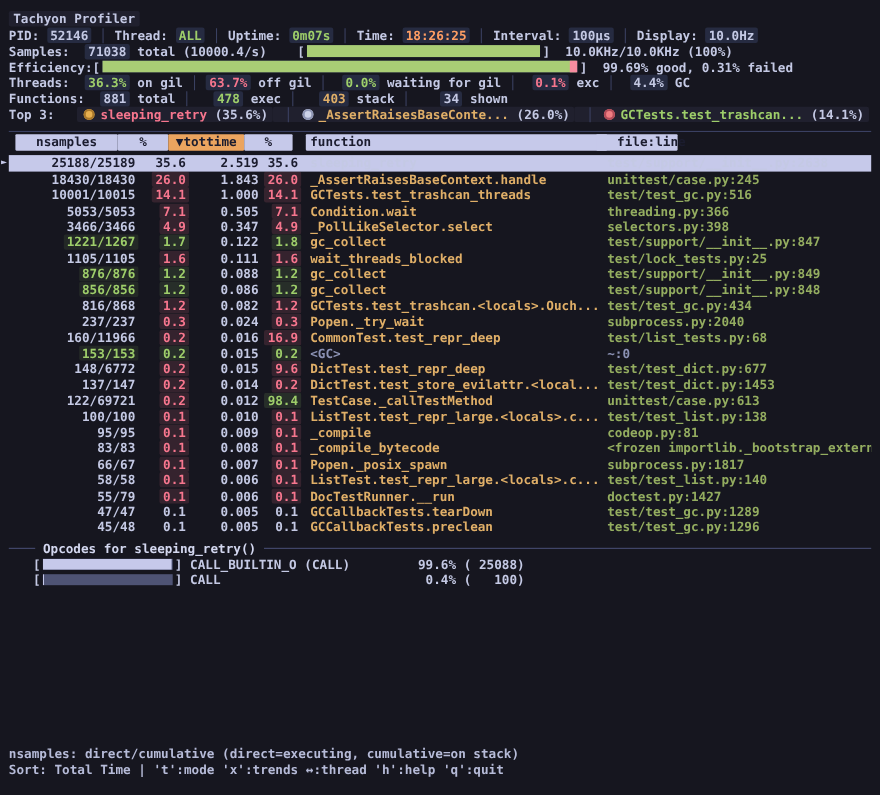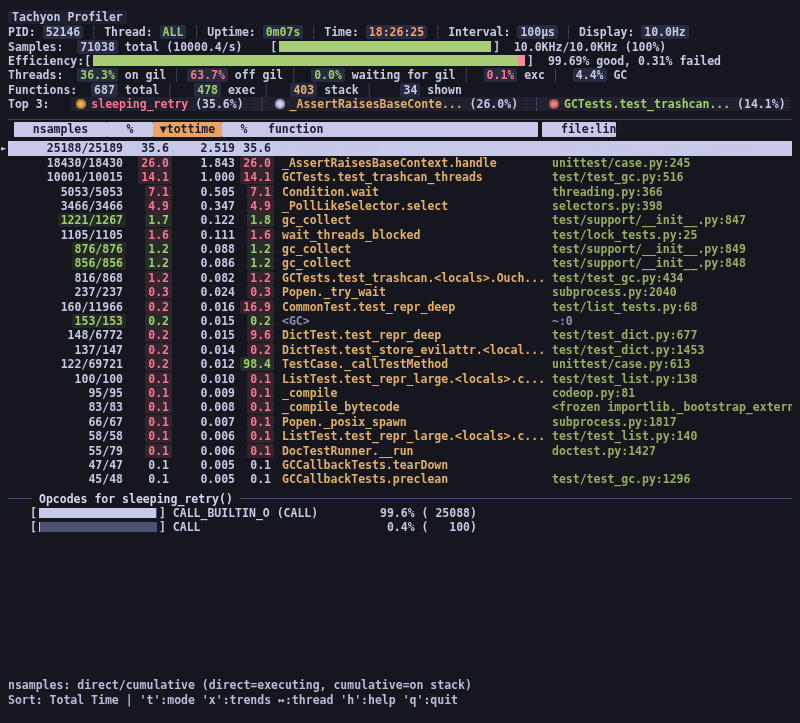--- a/index.html
+++ b/index.html
@@ -45,21 +45,21 @@
   .opdiv .dash.right{flex:1;}
   .opdiv-label{padding:0 7px;color:#d3d7ef;}
   
   .thead{position:relative;height:15px;margin-top:2px;}
   .hcell{position:absolute;top:0;height:15px;line-height:15px;background:#c6c9ea;color:#1b1c2e;border-radius:1px;white-space:pre;box-sizing:border-box;padding:0 4px;}
   .hcell.num{text-align:center;}
   .h1{left:6px;width:93px;}
   .h2{left:99px;width:46px;}
   .h3{left:145px;width:69px;background:#eba45f;}
   .h4{left:214px;width:44px;}
-  .h5{left:256px;width:274px;}
+  .h5{left:270px;width:274px;}
   .h6{left:534px;width:74px;padding-left:19px;}
   .tbody{margin-top:4px;}
   .trow{position:relative;display:grid;grid-template-columns:104px 46px 66px 36px 274px 1fr;height:14.4px;line-height:14.4px;padding-left:14px;white-space:pre;cursor:default;}
   .trow .cell{overflow:hidden;}
   .cell.a-r{text-align:right;}
   .cell.fn{padding-left:8px;}
   .cell.fl{padding-left:4px;}
   .cell .v{border-radius:2px;padding:0 3px;}
   .cell.pct .v.c-r{background:rgba(247,118,142,.14);}
   .cell.pct .v.c-g{background:rgba(158,206,106,.13);}
@@ -121,21 +121,21 @@
     
       <span class="titem"><span> </span><span class="chip c-r">0.1%</span><span> exc</span></span>
     
       <span class="titem"><span> </span><span class="chip c-d">4.4%</span><span> GC</span></span>
     
   </div>
 
   <div class="line">
     <span>Functions: </span>
     
-      <span class="fitem"><span> </span><span class="chip c-d">687</span><span> total</span></span>
+      <span class="fitem"><span> </span><span class="chip c-d">881</span><span> total</span></span>
     
       <span class="fitem"><span>  </span><span class="chip c-g">478</span><span> exec</span></span>
     
       <span class="fitem"><span>  </span><span class="chip c-y">403</span><span> stack</span></span>
     
       <span class="fitem"><span>   </span><span class="chip c-d">34</span><span> shown</span></span>
     
   </div>
 
   <div class="line">
@@ -382,20 +382,21 @@
         <span class="cell fl"><span class="c-f">doctest.py:1427</span></span>
       </div>
 
       <div class="trow">
         
         <span class="cell ns a-r"><span class="v c-d">47/47</span></span>
         <span class="cell pct a-r"><span class="v c-d">0.1</span></span>
         <span class="cell a-r"><span class="v c-d">0.005</span></span>
         <span class="cell pct a-r"><span class="v c-d">0.1</span></span>
         <span class="cell fn"><span class="c-y">GCCallbackTests.tearDown</span></span>
+        <span class="cell fl"><span class="c-f">test/test_gc.py:1289</span></span>
       </div>
 
       <div class="trow">
         
         <span class="cell ns a-r"><span class="v c-d">45/48</span></span>
         <span class="cell pct a-r"><span class="v c-d">0.1</span></span>
         <span class="cell a-r"><span class="v c-d">0.005</span></span>
         <span class="cell pct a-r"><span class="v c-d">0.1</span></span>
         <span class="cell fn"><span class="c-y">GCCallbackTests.preclean</span></span>
         <span class="cell fl"><span class="c-f">test/test_gc.py:1296</span></span>

